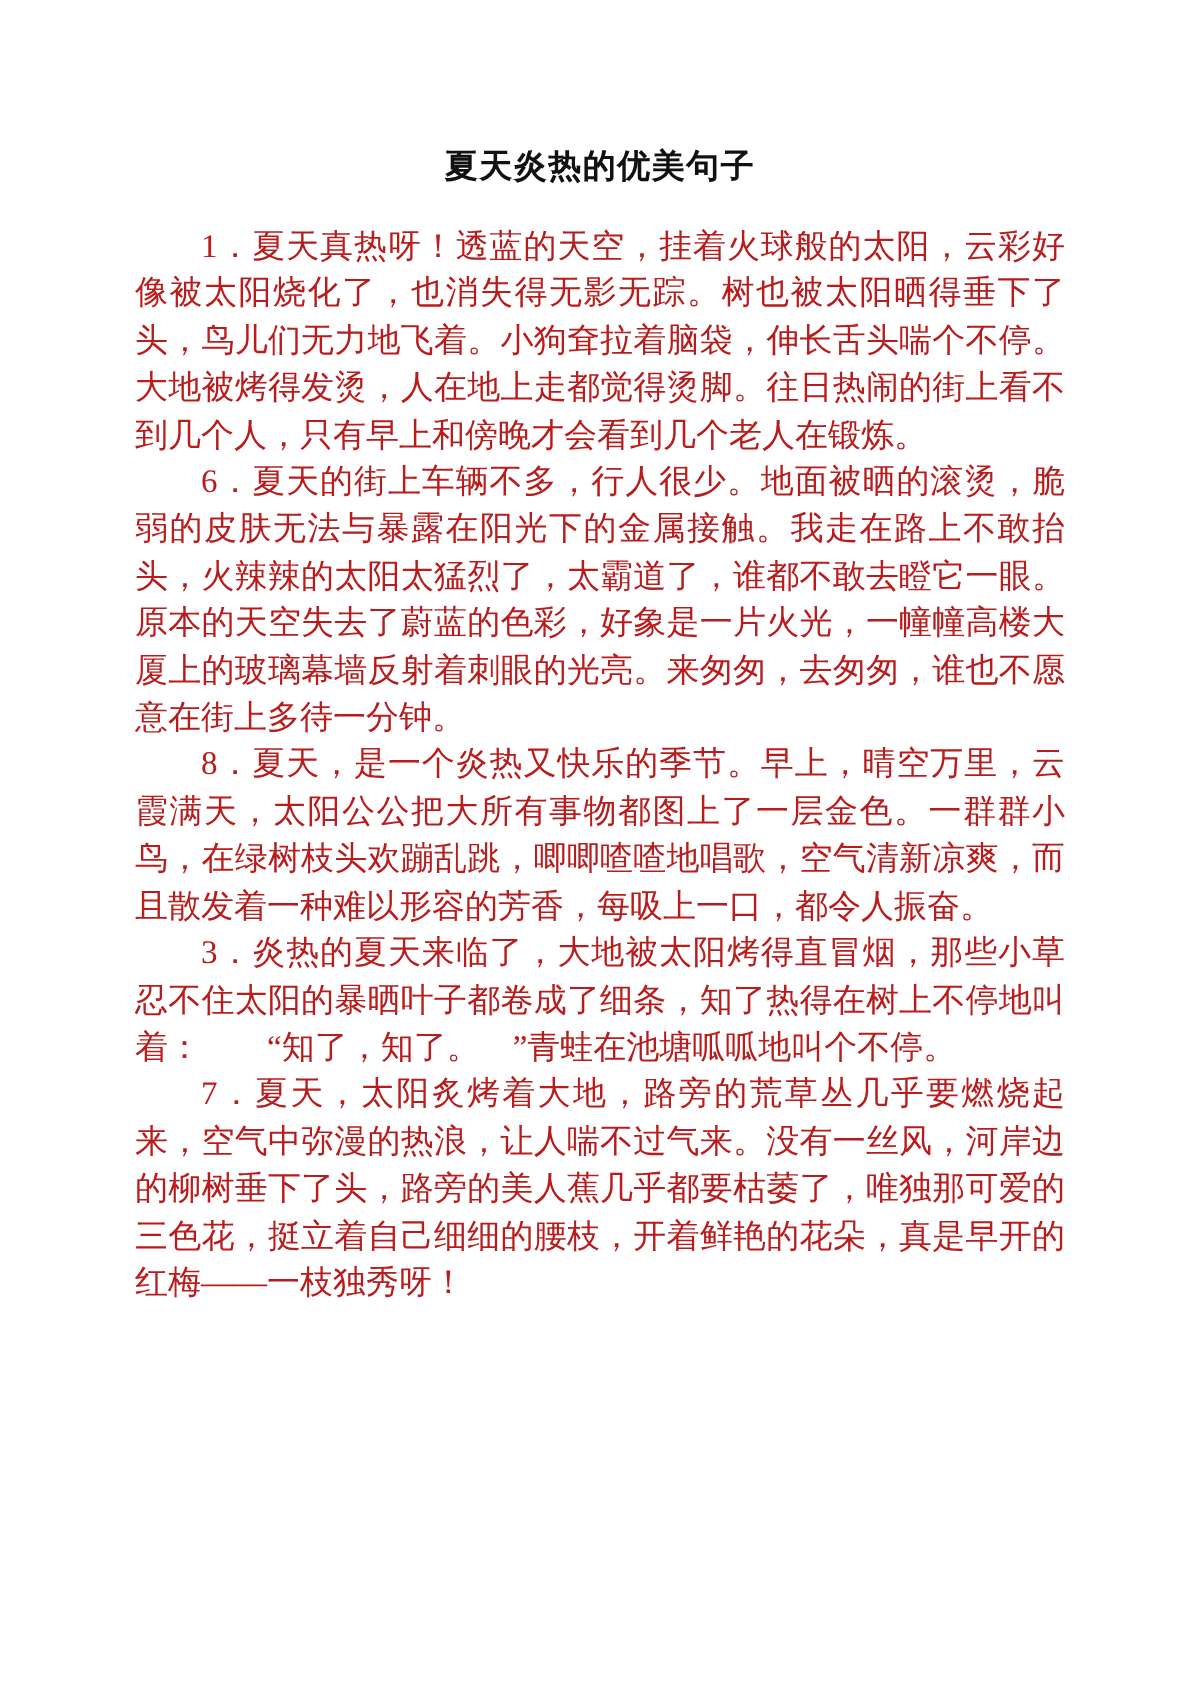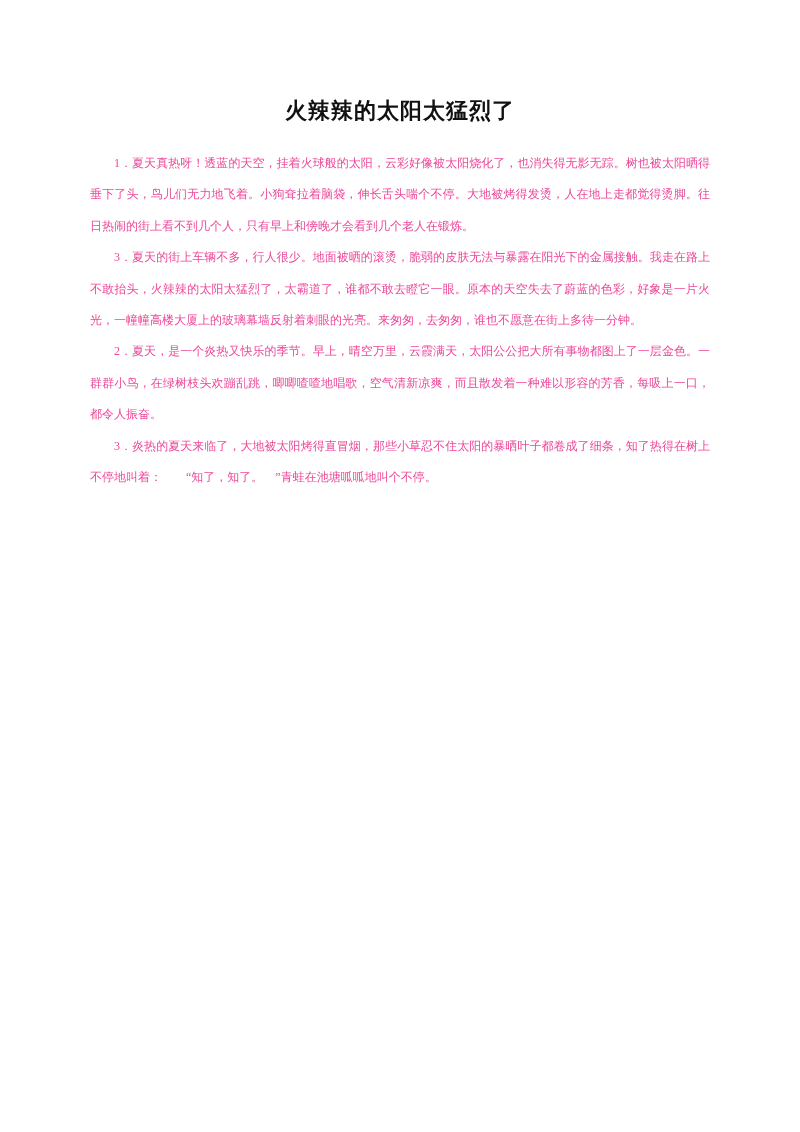--- a/index.html
+++ b/index.html
@@ -23,34 +23,35 @@
     margin: 0 0 22px 0;
     font-size: 22px;
     font-weight: bold;
     text-align: center;
     letter-spacing: 1px;
     color: #111111;
   }
   .doc-body p {
     margin: 0;
     padding: 0;
-    font-size: 12px;
+    font-size: 22px;
     line-height: 31.4px;
     text-align: justify;
     text-justify: inter-ideograph;
     text-indent: 2em;
     word-break: break-all;
-    color: #ec4899;
+    color: #b91c1c;
   }
 </style>
 </head>
 <body>
 
 <div class="page">
-  <h1 class="doc-title">火辣辣的太阳太猛烈了</h1>
+  <h1 class="doc-title">夏天炎热的优美句子</h1>
 
   <div class="doc-body">
     <p>1．夏天真热呀！透蓝的天空，挂着火球般的太阳，云彩好像被太阳烧化了，也消失得无影无踪。树也被太阳晒得垂下了头，鸟儿们无力地飞着。小狗耷拉着脑袋，伸长舌头喘个不停。大地被烤得发烫，人在地上走都觉得烫脚。往日热闹的街上看不到几个人，只有早上和傍晚才会看到几个老人在锻炼。</p>
-    <p>3．夏天的街上车辆不多，行人很少。地面被晒的滚烫，脆弱的皮肤无法与暴露在阳光下的金属接触。我走在路上不敢抬头，火辣辣的太阳太猛烈了，太霸道了，谁都不敢去瞪它一眼。原本的天空失去了蔚蓝的色彩，好象是一片火光，一幢幢高楼大厦上的玻璃幕墙反射着刺眼的光亮。来匆匆，去匆匆，谁也不愿意在街上多待一分钟。</p>
-    <p>2．夏天，是一个炎热又快乐的季节。早上，晴空万里，云霞满天，太阳公公把大所有事物都图上了一层金色。一群群小鸟，在绿树枝头欢蹦乱跳，唧唧喳喳地唱歌，空气清新凉爽，而且散发着一种难以形容的芳香，每吸上一口，都令人振奋。</p>
+    <p>6．夏天的街上车辆不多，行人很少。地面被晒的滚烫，脆弱的皮肤无法与暴露在阳光下的金属接触。我走在路上不敢抬头，火辣辣的太阳太猛烈了，太霸道了，谁都不敢去瞪它一眼。原本的天空失去了蔚蓝的色彩，好象是一片火光，一幢幢高楼大厦上的玻璃幕墙反射着刺眼的光亮。来匆匆，去匆匆，谁也不愿意在街上多待一分钟。</p>
+    <p>8．夏天，是一个炎热又快乐的季节。早上，晴空万里，云霞满天，太阳公公把大所有事物都图上了一层金色。一群群小鸟，在绿树枝头欢蹦乱跳，唧唧喳喳地唱歌，空气清新凉爽，而且散发着一种难以形容的芳香，每吸上一口，都令人振奋。</p>
     <p>3．炎热的夏天来临了，大地被太阳烤得直冒烟，那些小草忍不住太阳的暴晒叶子都卷成了细条，知了热得在树上不停地叫着：　　“知了，知了。　”青蛙在池塘呱呱地叫个不停。</p>
+    <p>7．夏天，太阳炙烤着大地，路旁的荒草丛几乎要燃烧起来，空气中弥漫的热浪，让人喘不过气来。没有一丝风，河岸边的柳树垂下了头，路旁的美人蕉几乎都要枯萎了，唯独那可爱的三色花，挺立着自己细细的腰枝，开着鲜艳的花朵，真是早开的红梅——一枝独秀呀！</p>
   </div>
 </div>
 
 </body></html>

